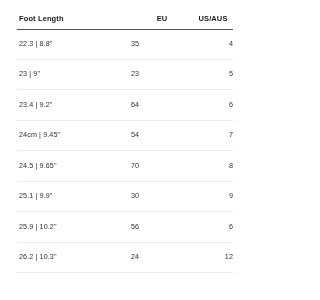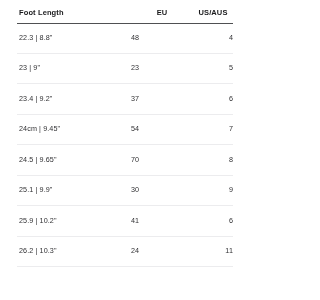--- a/index.html
+++ b/index.html
@@ -11,21 +11,21 @@
     width: 250px;
     height: 300px;
     overflow: hidden;
     font-family: "Liberation Sans", sans-serif;
     -webkit-font-smoothing: antialiased;
   }
 
   .size-table-wrap {
     position: absolute;
     left: 17px;
-    top: 8px;
+    top: 14px;
     width: 216px;
   }
 
   table.size-table {
     width: 216px;
     border-collapse: collapse;
     table-layout: fixed;
   }
 
   table.size-table col.c-foot { width: 114px; }
@@ -77,53 +77,53 @@
     <thead>
       <tr>
         <th class="h-foot">Foot Length</th>
         <th class="h-eu">EU</th>
         <th class="h-us">US/AUS</th>
       </tr>
     </thead>
     <tbody>
       <tr>
         <td class="d-foot">22.3 | 8.8"</td>
-        <td class="d-eu">48</td>
+        <td class="d-eu">35</td>
         <td class="d-us">4</td>
       </tr>
       <tr>
         <td class="d-foot">23 | 9"</td>
         <td class="d-eu">23</td>
         <td class="d-us">5</td>
       </tr>
       <tr>
         <td class="d-foot">23.4 | 9.2"</td>
-        <td class="d-eu">37</td>
+        <td class="d-eu">64</td>
         <td class="d-us">6</td>
       </tr>
       <tr>
         <td class="d-foot">24cm | 9.45"</td>
         <td class="d-eu">54</td>
         <td class="d-us">7</td>
       </tr>
       <tr>
         <td class="d-foot">24.5 | 9.65"</td>
         <td class="d-eu">70</td>
         <td class="d-us">8</td>
       </tr>
       <tr>
         <td class="d-foot">25.1 | 9.9"</td>
         <td class="d-eu">30</td>
         <td class="d-us">9</td>
       </tr>
       <tr>
         <td class="d-foot">25.9 | 10.2"</td>
-        <td class="d-eu">41</td>
+        <td class="d-eu">56</td>
         <td class="d-us">6</td>
       </tr>
       <tr>
         <td class="d-foot">26.2 | 10.3"</td>
         <td class="d-eu">24</td>
-        <td class="d-us">11</td>
+        <td class="d-us">12</td>
       </tr>
     </tbody>
   </table>
 </div>
 
 </body></html>

